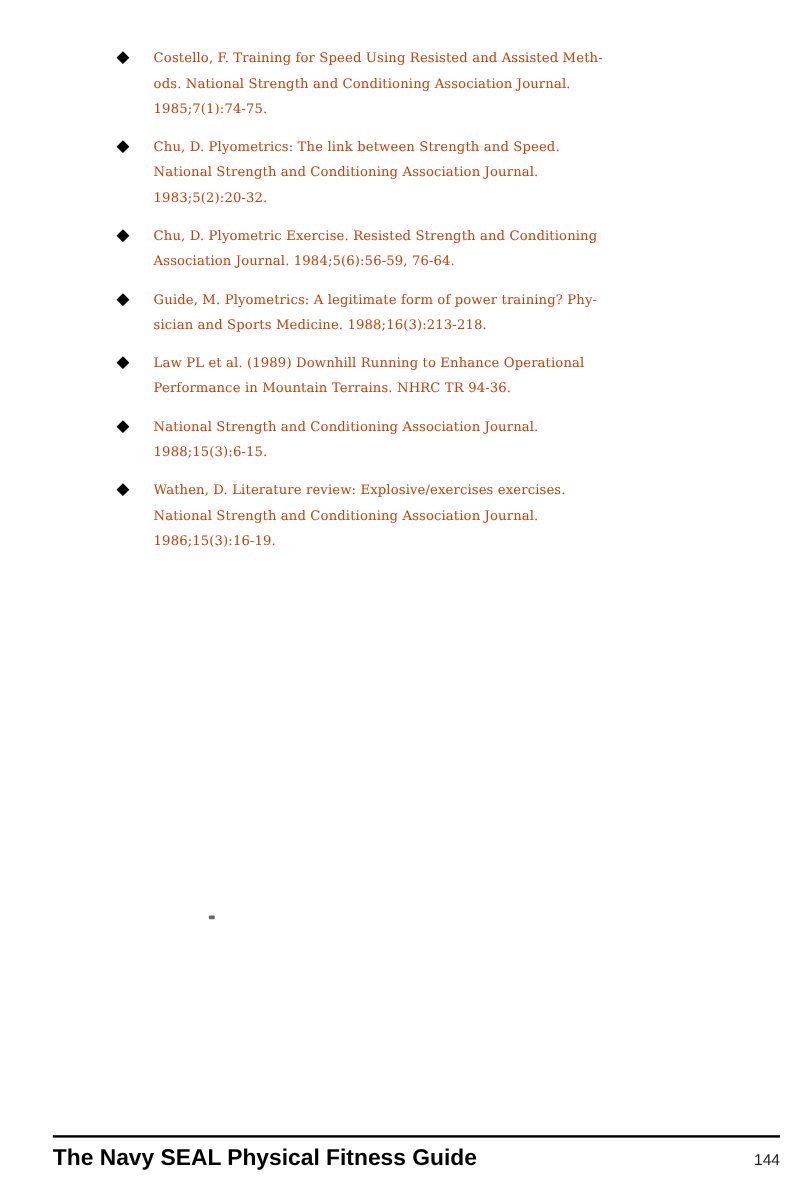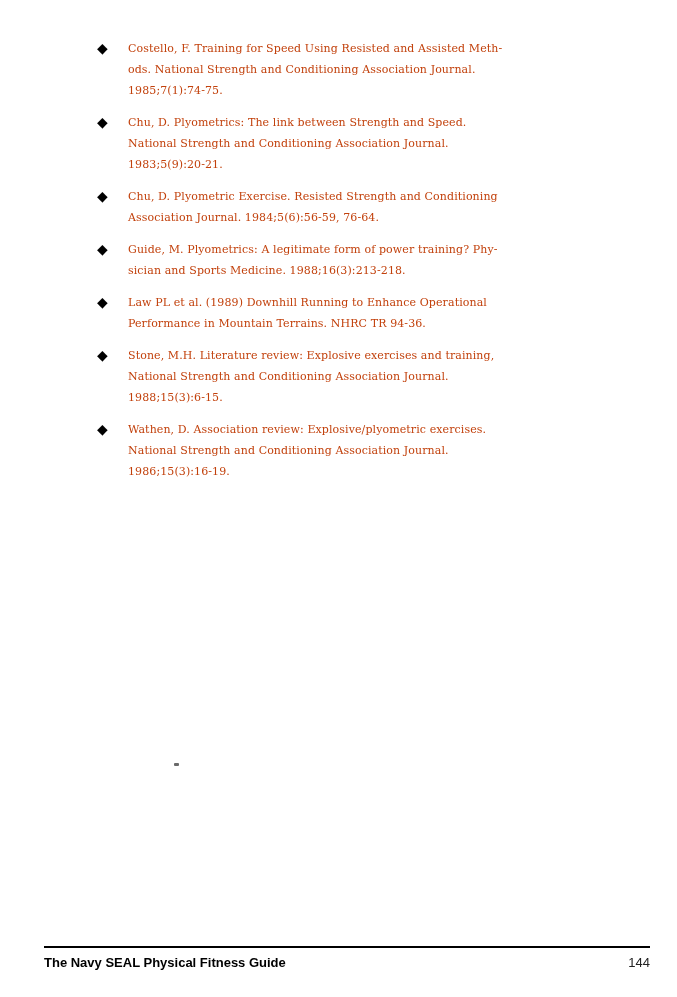--- a/index.html
+++ b/index.html
@@ -62,21 +62,21 @@
   }
   .footer-row {
     display: flex;
     justify-content: space-between;
     align-items: baseline;
     margin-top: 7px;
   }
   .footer-title {
     font-family: "Liberation Sans", sans-serif;
     font-weight: bold;
-    font-size: 13px;
+    font-size: 19px;
     color: #000000;
   }
   .footer-page {
     font-family: "Liberation Sans", sans-serif;
     font-weight: normal;
     font-size: 13px;
     color: #222222;
   }
 </style>
 </head>
@@ -93,21 +93,21 @@
         <div class="ref-line">ods. National Strength and Conditioning Association Journal.</div>
         <div class="ref-line">1985;7(1):74-75.</div>
       </div>
     </li>
 
     <li class="ref-item">
       <span class="bullet">◆</span>
       <div class="ref-text">
         <div class="ref-line">Chu, D. Plyometrics: The link between Strength and Speed.</div>
         <div class="ref-line">National Strength and Conditioning Association Journal.</div>
-        <div class="ref-line">1983;5(9):20-21.</div>
+        <div class="ref-line">1983;5(2):20-32.</div>
       </div>
     </li>
 
     <li class="ref-item">
       <span class="bullet">◆</span>
       <div class="ref-text">
         <div class="ref-line">Chu, D. Plyometric Exercise. Resisted Strength and Conditioning</div>
         <div class="ref-line">Association Journal. 1984;5(6):56-59, 76-64.</div>
       </div>
     </li>
@@ -124,30 +124,29 @@
       <span class="bullet">◆</span>
       <div class="ref-text">
         <div class="ref-line">Law PL et al. (1989) Downhill Running to Enhance Operational</div>
         <div class="ref-line">Performance in Mountain Terrains. NHRC TR 94-36.</div>
       </div>
     </li>
 
     <li class="ref-item">
       <span class="bullet">◆</span>
       <div class="ref-text">
-        <div class="ref-line">Stone, M.H. Literature review: Explosive exercises and training,</div>
         <div class="ref-line">National Strength and Conditioning Association Journal.</div>
         <div class="ref-line">1988;15(3):6-15.</div>
       </div>
     </li>
 
     <li class="ref-item">
       <span class="bullet">◆</span>
       <div class="ref-text">
-        <div class="ref-line">Wathen, D. Association review: Explosive/plyometric exercises.</div>
+        <div class="ref-line">Wathen, D. Literature review: Explosive/exercises exercises.</div>
         <div class="ref-line">National Strength and Conditioning Association Journal.</div>
         <div class="ref-line">1986;15(3):16-19.</div>
       </div>
     </li>
 
   </ul>
 
   <div class="scan-artifact"></div>
 
   <div class="footer">

